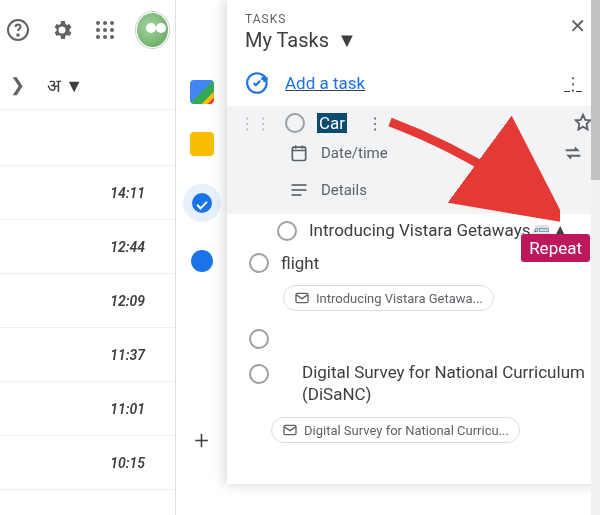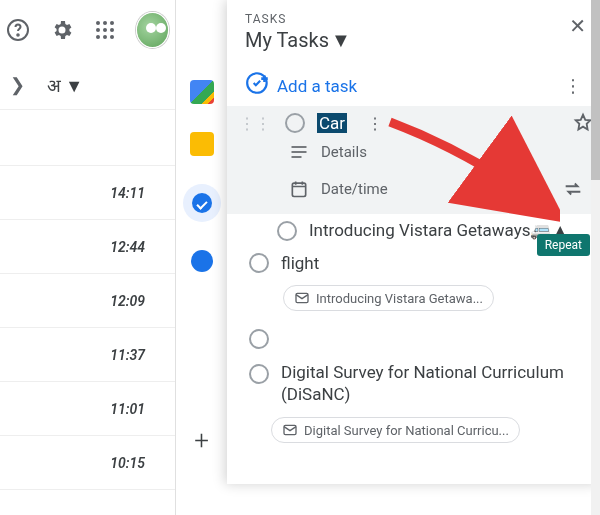--- a/index.html
+++ b/index.html
@@ -27,43 +27,43 @@
     .tasks-active { width:38px; height:38px; border-radius:50%; background:#e8f0fe; display:flex; align-items:center; justify-content:center;}
     .tasks-circle { width:20px; height:20px; border-radius:50%; background:#1a73e8; position:relative;}
     .tasks-circle::after{content:"";position:absolute;left:5px;top:8px;width:8px;height:4px;border-left:2px solid #fff;border-bottom:2px solid #fff;transform:rotate(-45deg);}
     .contacts-icon{ width:22px;height:22px;border-radius:50%; background:#1a73e8;}
     .plus-icon { font-size:26px; color:#3c4043; font-weight:300;}
 
     
     .tasks-panel { position:absolute; left:227px; top:0; width:373px; height:484px; background:#fff; box-shadow:-2px 0 12px rgba(0,0,0,.18);}
     .tasks-hdr { padding:12px 18px 8px;}
     .tasks-hdr .lbl { font-size:12px; letter-spacing:1px; color:#5f6368; text-transform:uppercase;}
-    .tasks-hdr .list-name { font-size:20px; color:#3c4043; display:flex; align-items:center; gap:2px; margin-top:2px;}
+    .tasks-hdr .list-name { font-size:20px; color:#3c4043; display:flex; align-items:center; gap:8px; margin-top:2px;}
     .tasks-hdr .close { position:absolute; right:14px; top:14px; font-size:20px; color:#5f6368; cursor:pointer;}
     
-    .add-row { display:flex; align-items:flex-end; padding:10px 18px; gap:6px;}
+    .add-row { display:flex; align-items:center; padding:10px 18px; gap:14px;text-decoration:underline;}
     .add-ic { color:#1a73e8; }
     .add-txt { color:#1a73e8; font-size:17px;}
     .menu-dots { margin-left:auto; color:#5f6368; font-size:18px;}
 
     .task-item { padding:6px 6px 6px 10px;}
     .task-main { display:flex; align-items:center; gap:12px;}
     .circle { width:20px;height:20px;border:2px solid #9aa0a6;border-radius:50%; flex-shrink:0;}
     .task-title { font-size:17px; color:#3c4043;}
     .selected-bg { background:#f1f3f4;}
     .hl { background:#0c4a6e; color:#fff; padding:0 2px;}
     .star { margin-left:auto; color:#5f6368; }
     .dots-v { color:#5f6368; padding:0 8px;}
     .grip { color:#bdc1c6; padding:0 2px;}
 
     .detail-rows { margin-left:42px;}
     .drow { display:flex; align-items:center; gap:12px; padding:8px 10px; font-size:15px; color:#5f6368;}
     .drow.active { background:#f1f3f4;}
     .repeat-ic { margin-left:auto; color:#5f6368;}
-    .tooltip { position:absolute; right:10px; top:234px; background:#0f766e; color:#fff; font-size:12px; padding:4px 8px; border-radius:3px;}
+    .tooltip { position:absolute; right:10px; top:234px; background:#be185d; color:#fff; font-size:17px; padding:4px 8px; border-radius:3px;}
 
     .sub-task { margin-left:28px;}
     .chip { display:inline-flex; align-items:center; gap:6px; border:1px solid #dadce0; border-radius:14px; padding:4px 10px; font-size:13px; color:#5f6368; margin:6px 0 12px 56px; max-width:260px; white-space:nowrap; overflow:hidden; text-overflow:ellipsis;}
 
     .scroll { position:absolute; right:0; top:0; width:9px; height:515px; background:#f1f1f1;}
     .scroll::after{content:"";position:absolute;top:0;width:9px;height:180px;background:#c1c1c1;}
 
     
     .arrow { position:absolute; left:380px; top:112px; width:180px; height:110px; pointer-events:none;}
 
@@ -155,44 +155,44 @@
       <span class="circle"></span>
       <span class="task-title"><span class="hl">Car</span></span>
       <span class="dots-v">⋮</span>
       <span class="star">
         <svg width="22" height="22" viewBox="0 0 24 24" fill="none" stroke="#5f6368" stroke-width="2">
             <path d="M12 3l2.5 5.5L20 9l-4 4 1 6-5-3-5 3 1-6-4-4 5.5-.5z"></path>
           </svg>
       </span>
     </div>
     <div class="detail-rows">
-      <div class="drow">
-        <span>
-          <svg width="20" height="20" viewBox="0 0 24 24" fill="#5f6368">
-              <rect x="3" y="5" width="18" height="2"></rect>
-              <rect x="3" y="11" width="18" height="2"></rect>
-              <rect x="3" y="17" width="12" height="2"></rect>
-            </svg>
-        </span>
-        <span>Details</span>
-      </div>
       <div class="drow active">
         <span>
           <svg width="20" height="20" viewBox="0 0 24 24" fill="none" stroke="#5f6368" stroke-width="2">
               <rect x="4" y="5" width="16" height="16" rx="2"></rect>
               <path d="M4 9h16M8 3v4M16 3v4"></path>
             </svg>
         </span>
         <span>Date/time</span>
         <span class="repeat-ic">
           <svg width="22" height="22" viewBox="0 0 24 24" fill="none" stroke="#5f6368" stroke-width="2">
               <path d="M4 9h13l-3-3M20 15H7l3 3"></path>
             </svg>
         </span>
       </div>
+      <div class="drow">
+        <span>
+          <svg width="20" height="20" viewBox="0 0 24 24" fill="#5f6368">
+              <rect x="3" y="5" width="18" height="2"></rect>
+              <rect x="3" y="11" width="18" height="2"></rect>
+              <rect x="3" y="17" width="12" height="2"></rect>
+            </svg>
+        </span>
+        <span>Details</span>
+      </div>
     </div>
   </div>
   <div class="tooltip">Repeat</div>
 
   
   <div class="task-item sub-task">
     <div class="task-main" style="padding-left:12px;">
       <span class="circle"></span>
       <span class="task-title"><span>Introducing Vistara Getaways</span>🚐▲</span>
     </div>
@@ -215,21 +215,21 @@
   <div class="task-item">
     <div class="task-main" style="padding-left:12px;">
       <span class="circle"></span>
     </div>
   </div>
 
   
   <div class="task-item">
     <div class="task-main" style="padding-left:12px; align-items:flex-start;">
       <span class="circle" style="margin-top:3px;"></span>
-      <span class="task-title" style="line-height:1.3;">Digital Survey for National Curriculum (DiSaNC)</span>
+      <span class="task-title" style="line-height:1.3;margin-left:21px;">Digital Survey for National Curriculum (DiSaNC)</span>
     </div>
   </div>
   <div class="chip" style="margin-left:44px;">
     <svg width="16" height="16" viewBox="0 0 24 24" fill="none" stroke="#5f6368" stroke-width="2">
         <rect x="3" y="5" width="18" height="14" rx="2"></rect>
         <path d="M3 7l9 6 9-6"></path>
       </svg>
     <span>Digital Survey for National Curricu...</span>
   </div>
 

